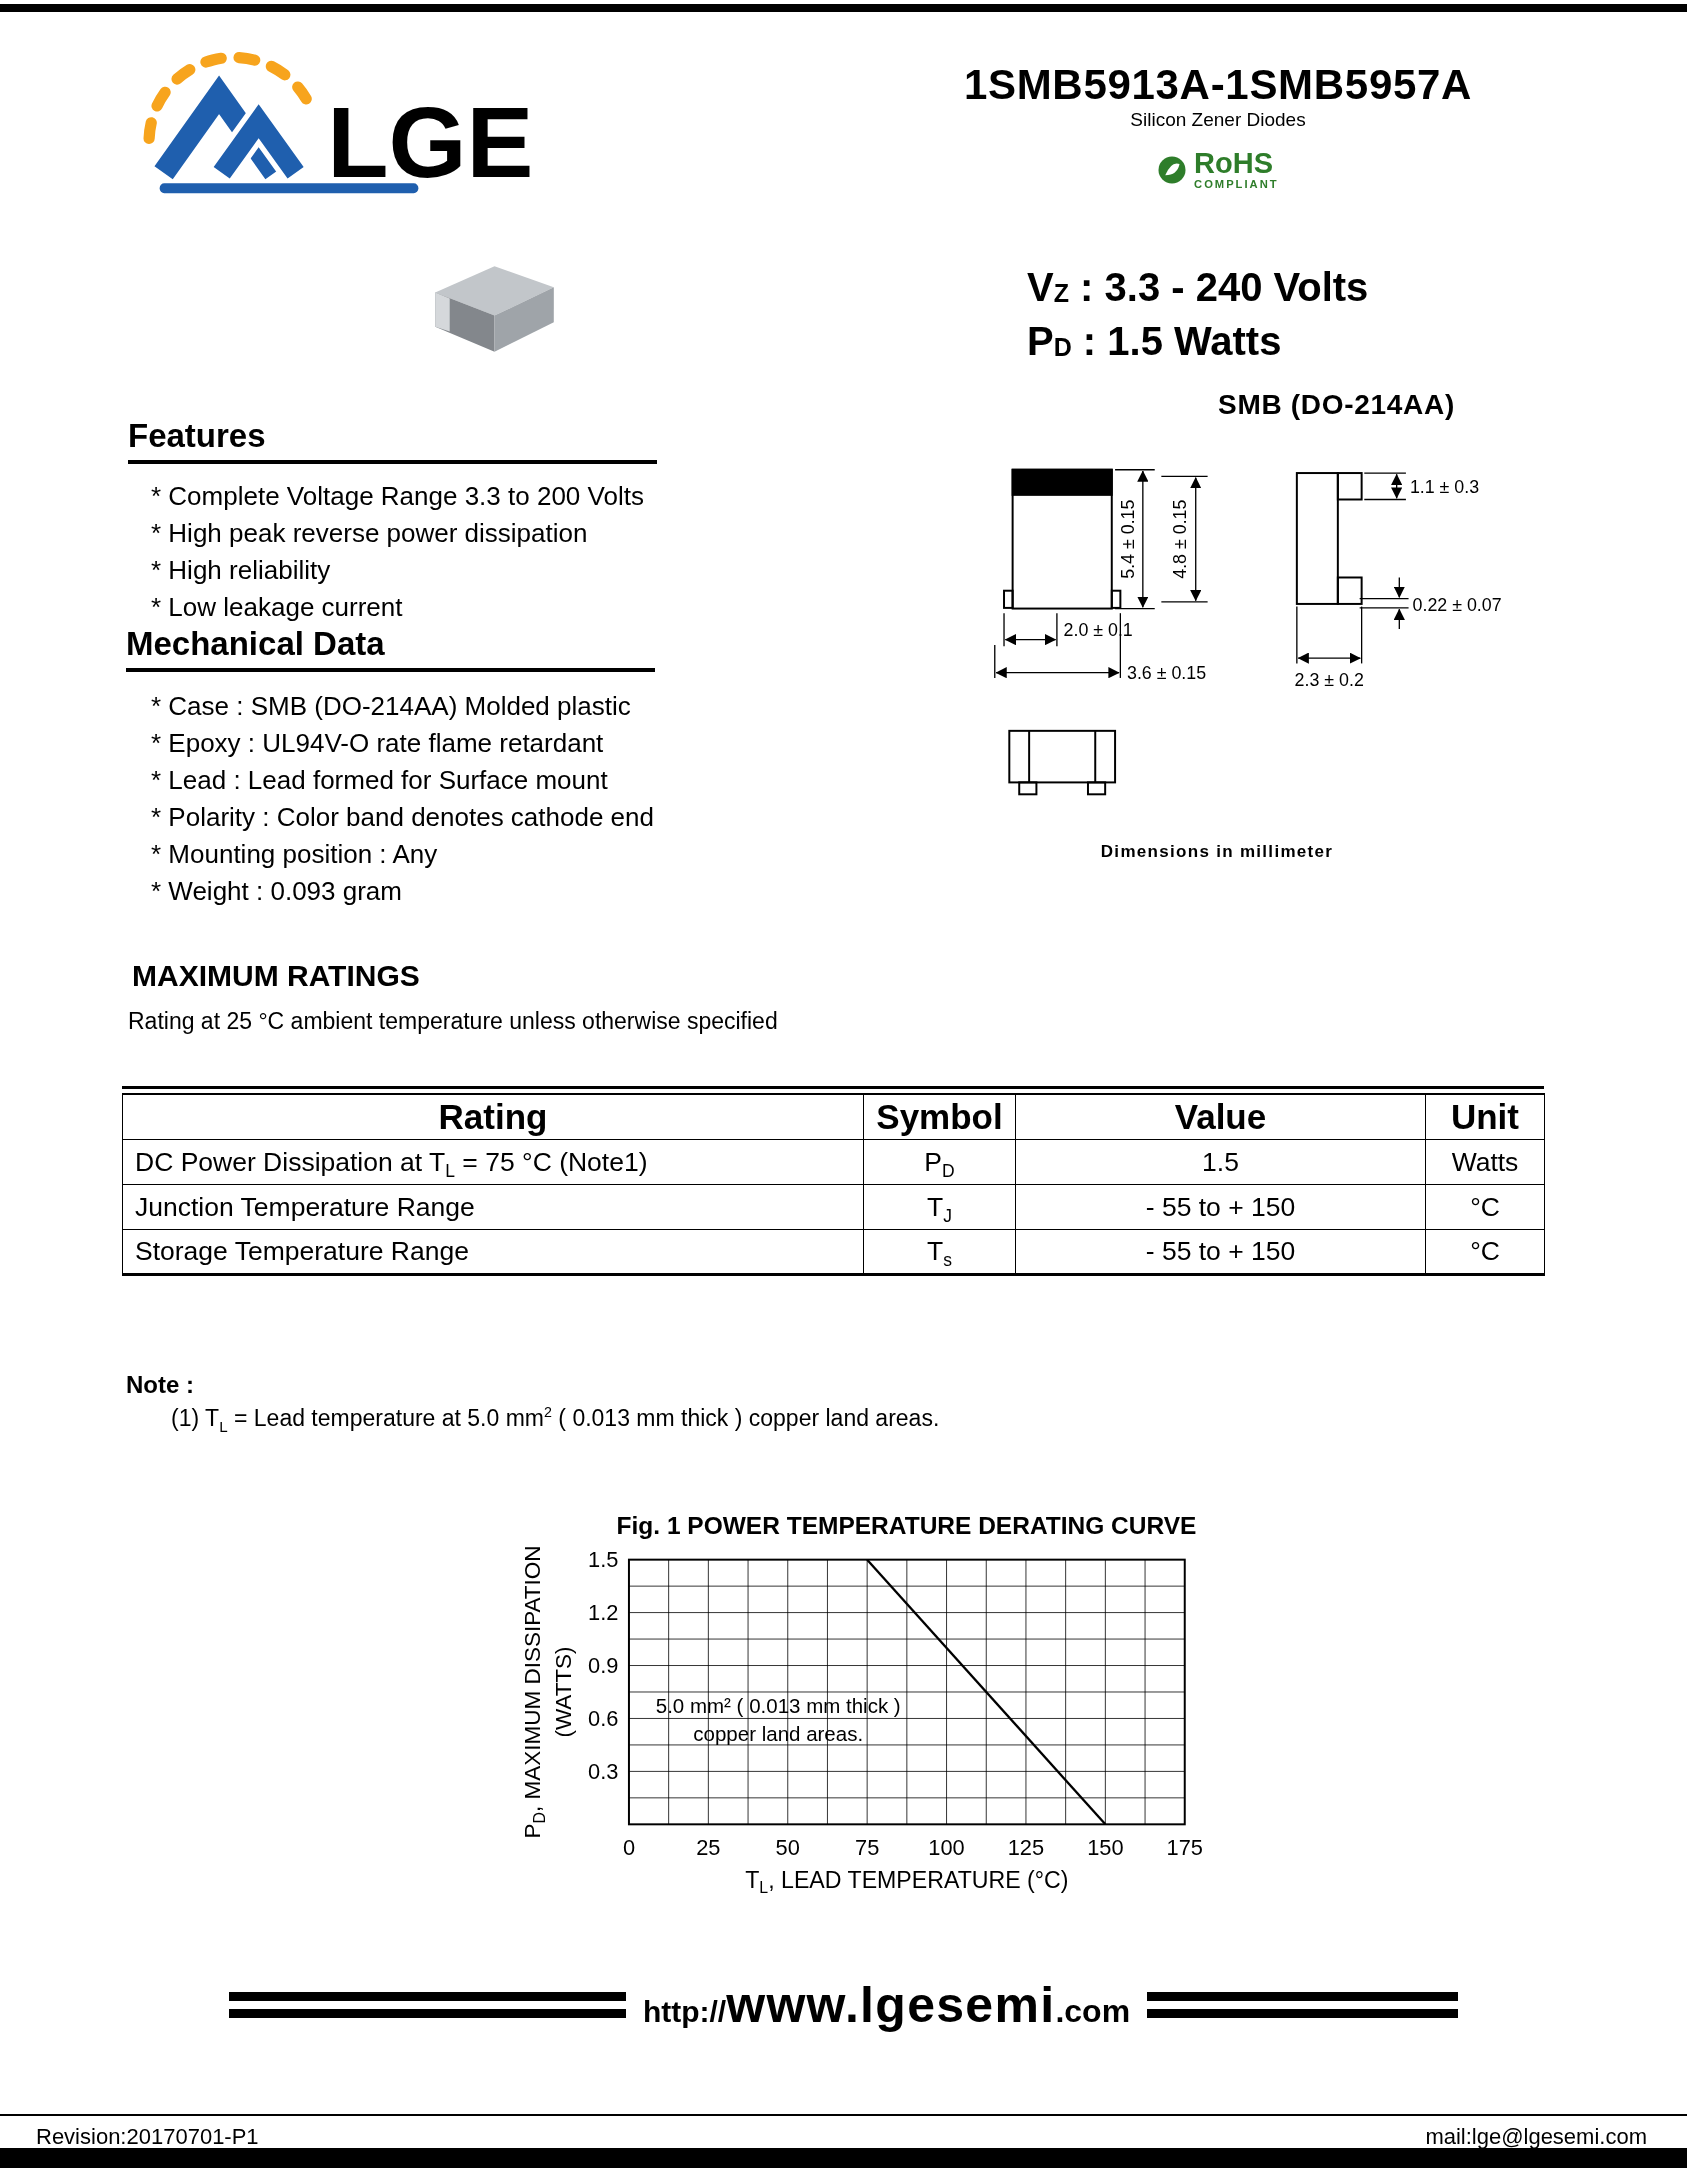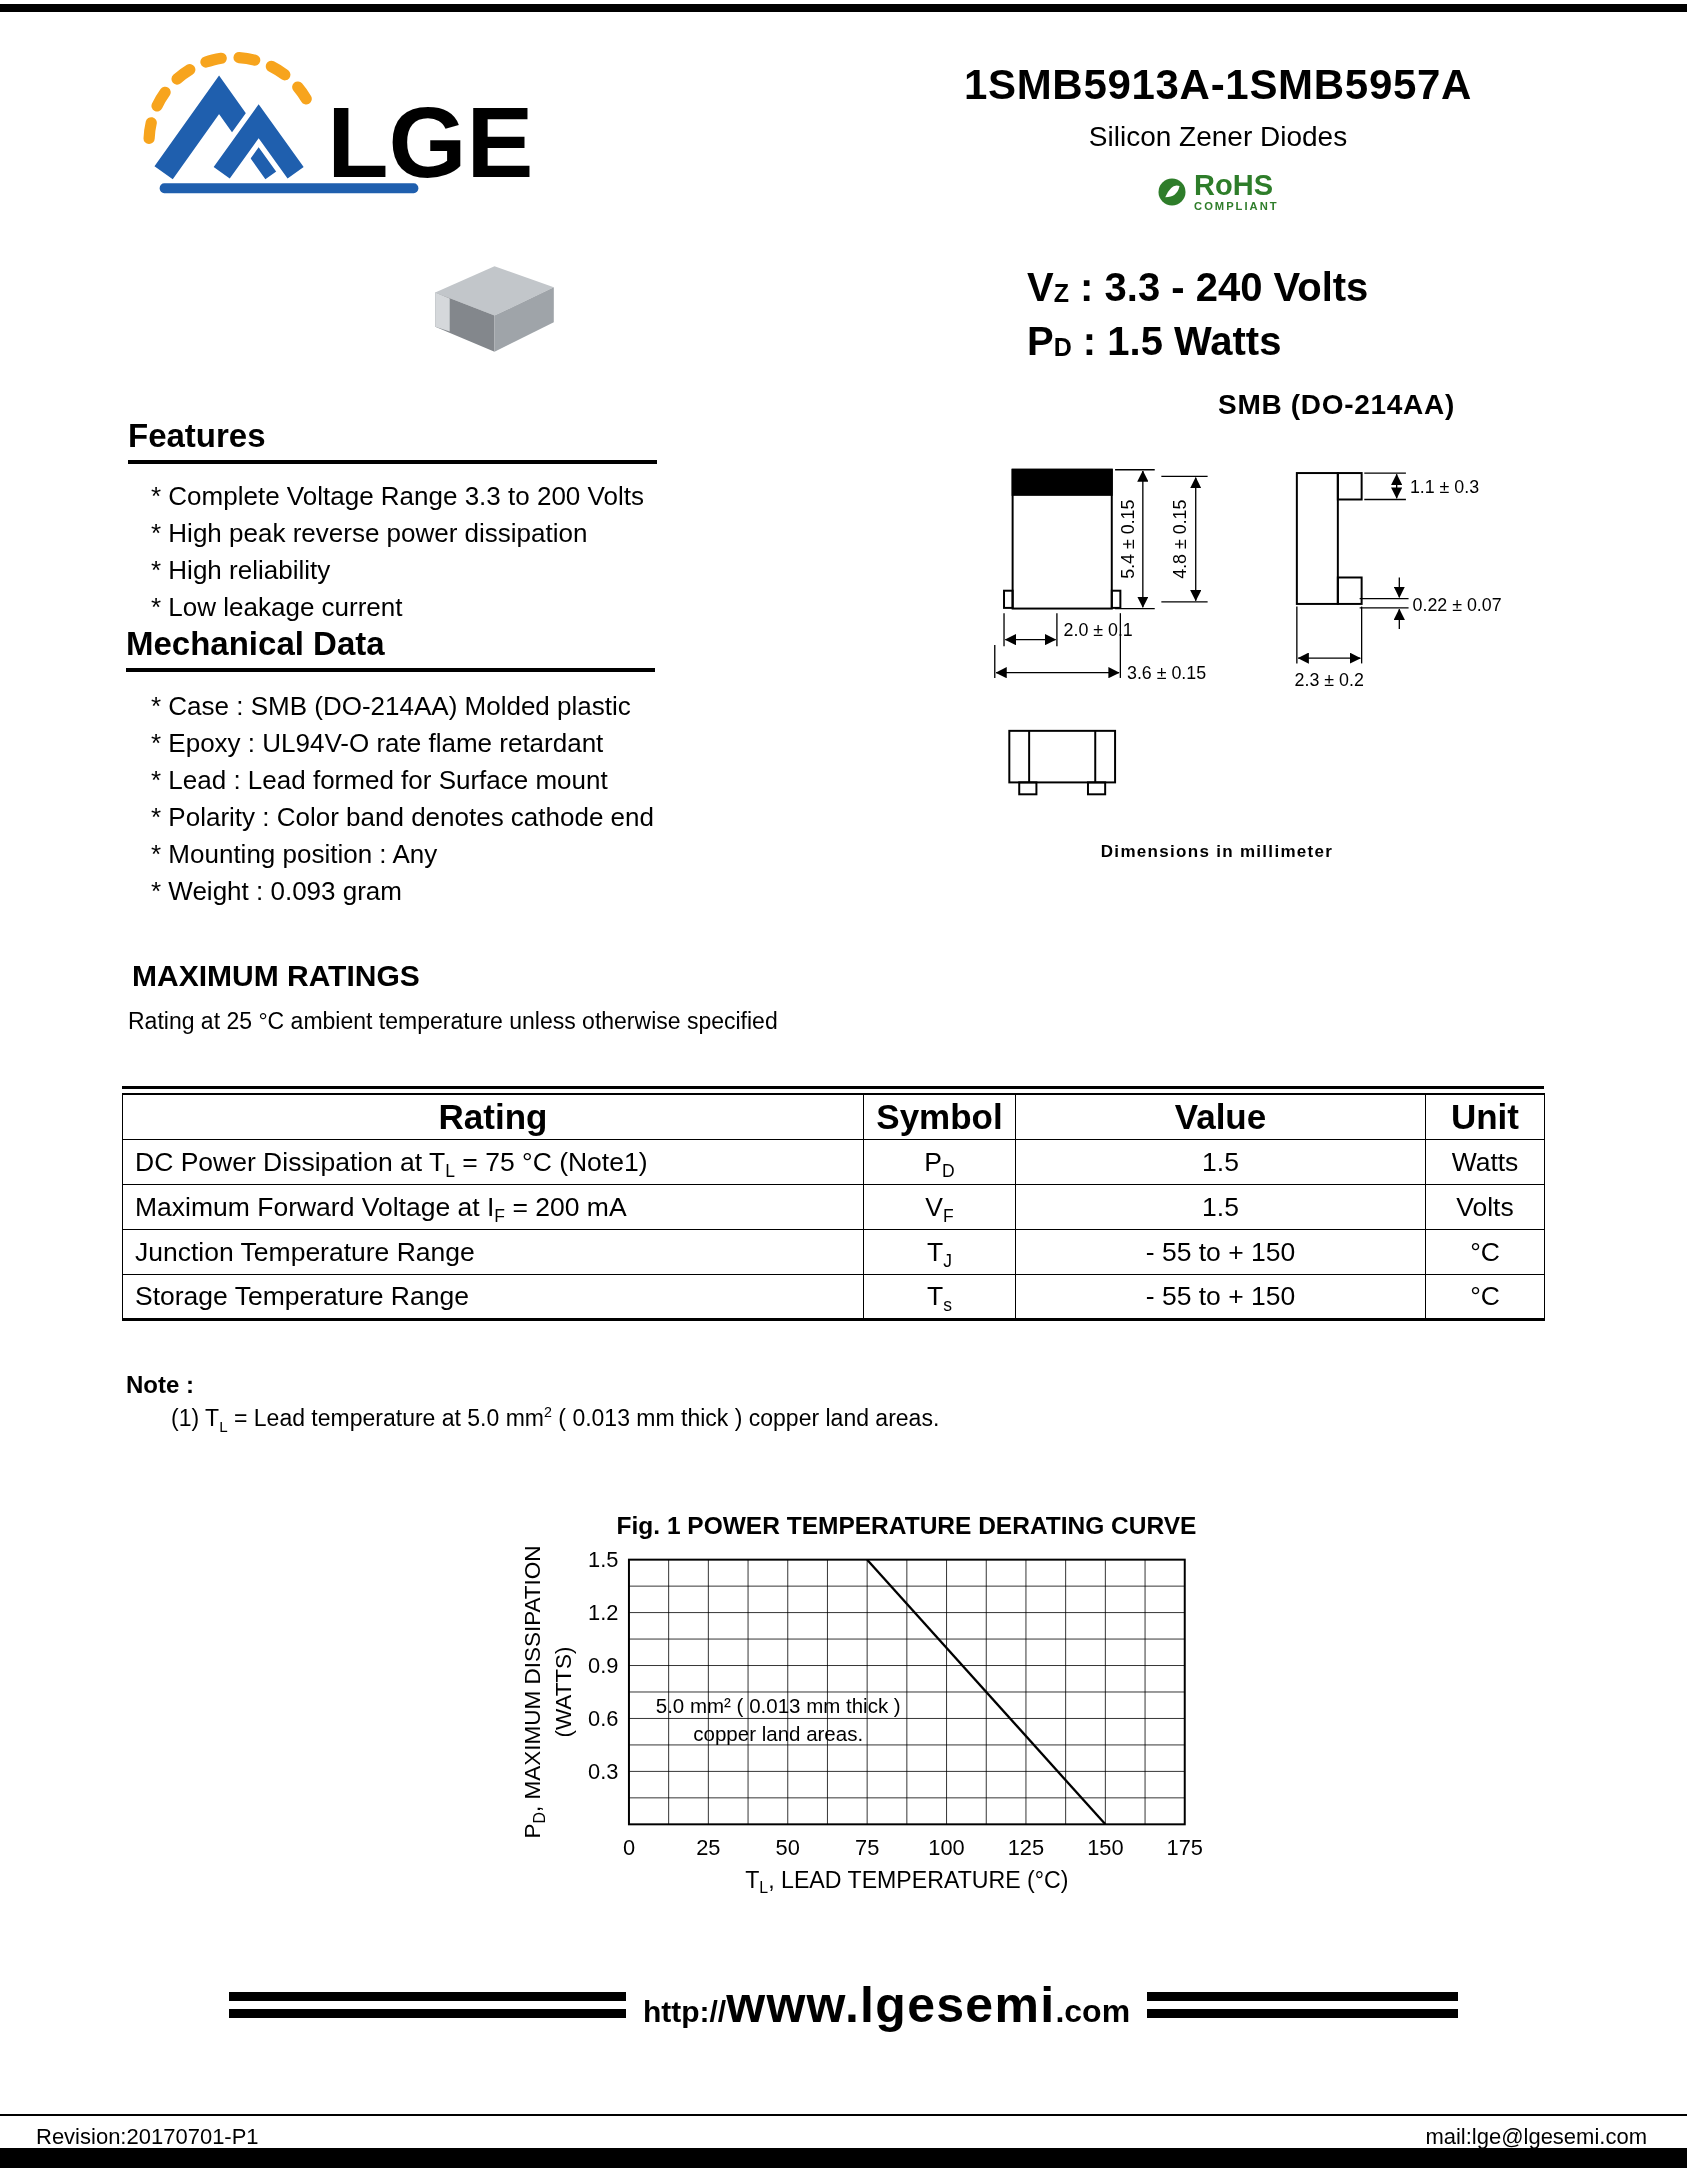--- a/index.html
+++ b/index.html
@@ -8,21 +8,21 @@
   .abs{position:absolute}
   sub{font-size:66%;line-height:0}
   sup{font-size:62%;line-height:0}
   svg text{font-family:"Liberation Sans",sans-serif;fill:#000}
 
   .top-rule{left:0;top:4px;width:1687px;height:8px;background:#000}
 
   
   .title-block{left:887px;top:61px;width:662px;text-align:center}
   .part-range{font-size:42px;font-weight:bold;letter-spacing:0.7px}
-  .subtitle{font-size:28px;margin-top:12px}
+  .subtitle{font-size:19px;}
   .rohs{display:inline-flex;align-items:center;gap:6.6px;margin-top:18px}
   .rohs-text{text-align:left;color:#2e7d2a}
   .rohs-line1{font-size:29px;font-weight:bold;line-height:29px}
   .rohs-line2{font-size:11.2px;font-weight:bold;letter-spacing:2px}
   .big-rating{font-size:40px;font-weight:bold;white-space:nowrap}
   .big-rating .rsub{font-size:25px;position:relative;top:1.3px}
   .vz{left:1027px;top:265px}
   .pd{left:1027px;top:319px}
   .package-name{left:1118px;top:389px;width:437px;text-align:center;font-size:28px;font-weight:bold;letter-spacing:0.7px}
 
@@ -208,26 +208,20 @@
         <th>Value</th>
         <th>Unit</th>
       </tr>
     </thead>
     <tbody>
       <tr>
         <td class="c-rating">DC Power Dissipation at T<sub>L</sub> = 75 °C (Note1)</td>
         <td>P<sub>D</sub></td>
         <td>1.5</td>
         <td>Watts</td>
-      </tr>
-      <tr>
-        <td class="c-rating">Maximum Forward Voltage at I<sub>F</sub> = 200 mA</td>
-        <td>V<sub>F</sub></td>
-        <td>1.5</td>
-        <td>Volts</td>
       </tr>
       <tr>
         <td class="c-rating">Junction Temperature Range</td>
         <td>T<sub>J</sub></td>
         <td>- 55 to + 150</td>
         <td>°C</td>
       </tr>
       <tr>
         <td class="c-rating">Storage Temperature Range</td>
         <td>T<sub>s</sub></td>

